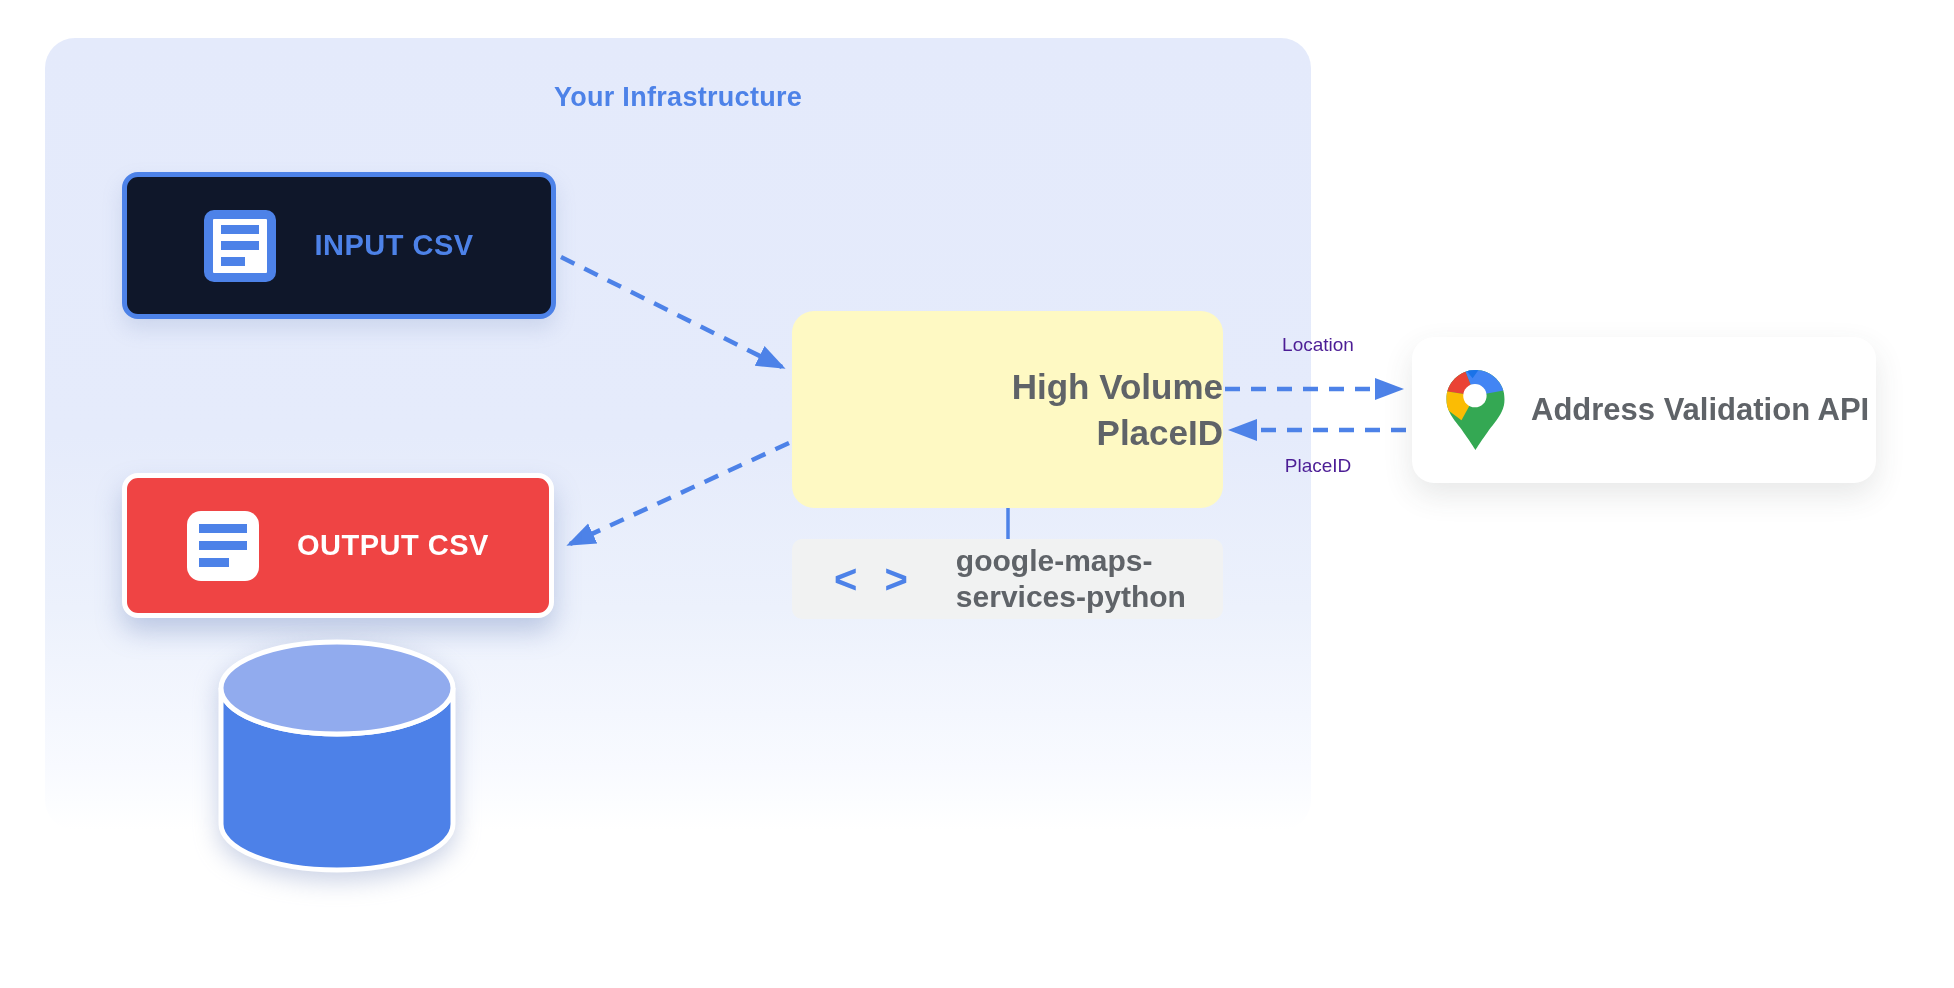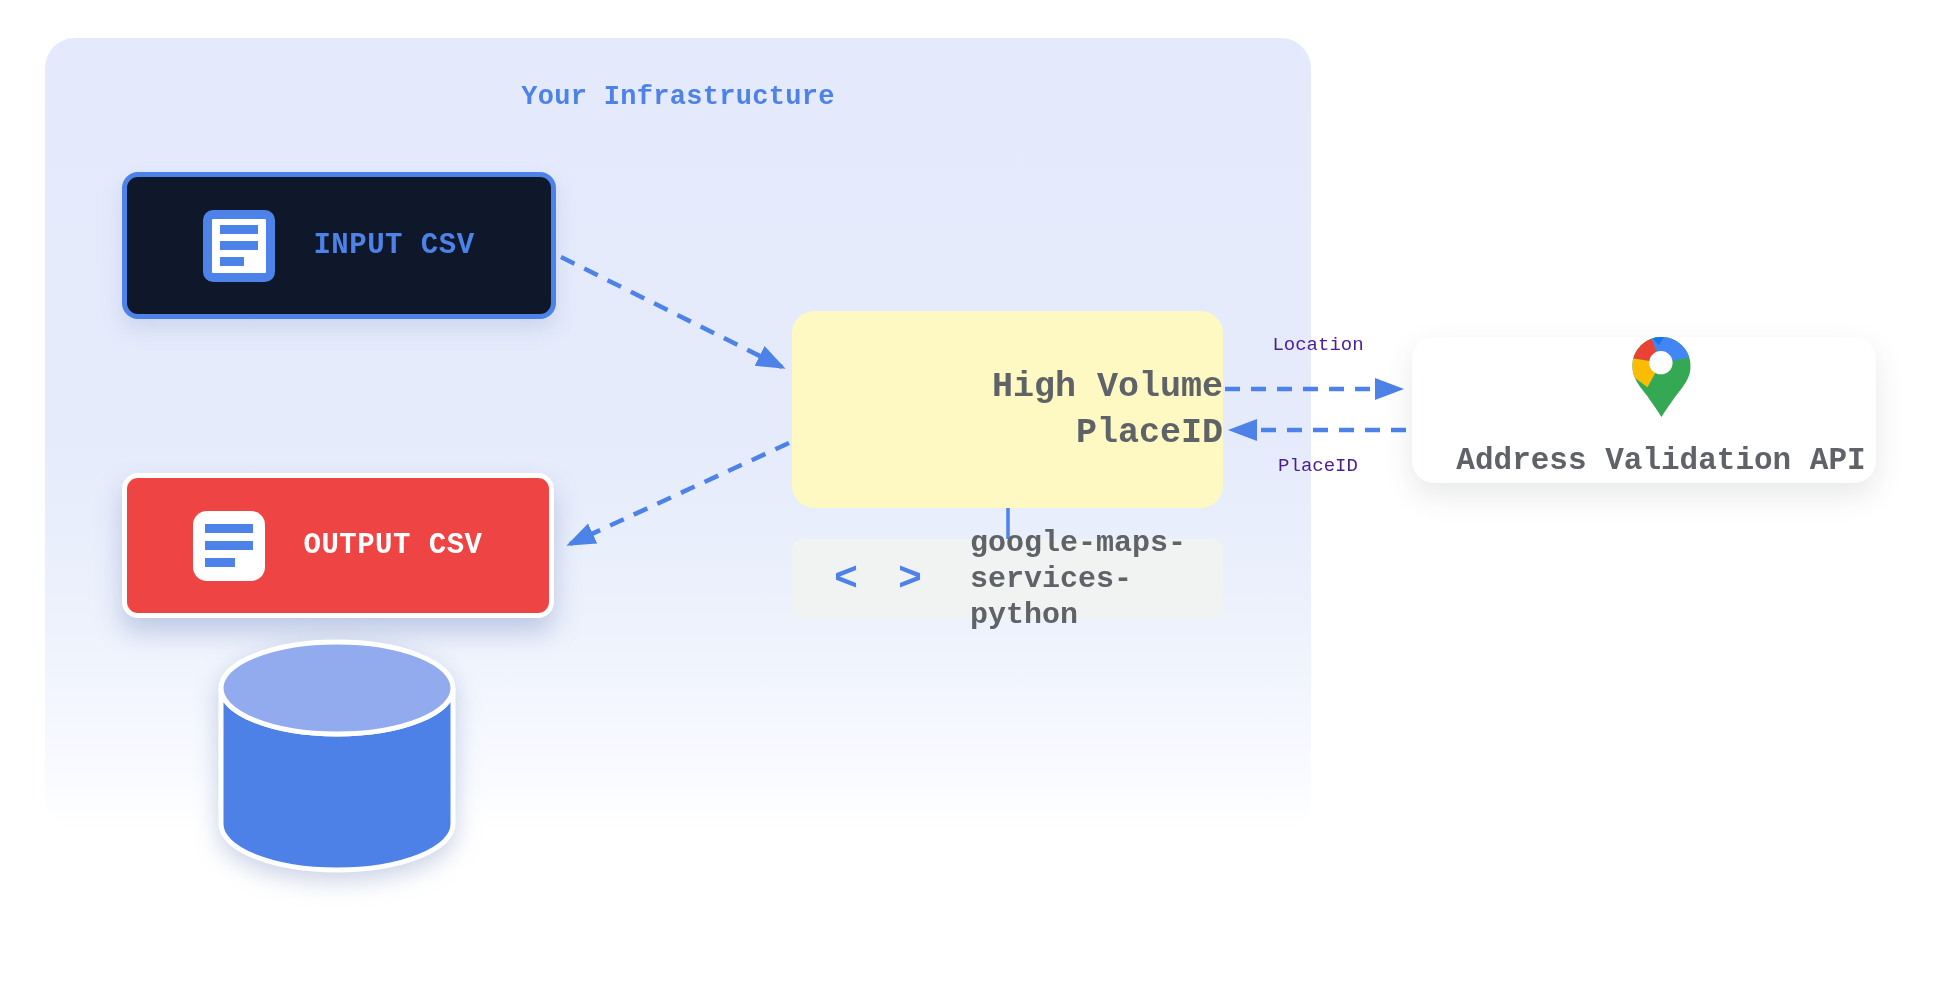--- a/index.html
+++ b/index.html
@@ -1,18 +1,18 @@
 <!DOCTYPE html>
 <html><head>
 <meta charset="utf-8">
 <style>
   * { margin:0; padding:0; box-sizing:border-box; }
   html,body { background:#ffffff; }
   body { font-family:"Liberation Sans", sans-serif; }
-  .canvas { position:relative; width:1954px; height:947px; background:#ffffff; overflow:hidden;font-family:Liberation Mono, monospace; }
+  .canvas { position:relative; width:1954px; height:947px; background:#ffffff; overflow:hidden; }
 
   .panel {
     position:absolute; left:45px; top:38px; width:1266px; height:792px;
     border-radius:30px;
     background:linear-gradient(180deg,#e4eafb 0%,#e5ebfb 50%,#ecf1fc 72%,#f8faff 92%,#ffffff 100%);
   }
   .panel-title {
     position:absolute; left:0; right:0; top:44px; text-align:center;
     font-size:27px; font-weight:700; color:#4d82e8; letter-spacing:.3px;
   }
@@ -62,21 +62,20 @@
     padding-left:42px; gap:40px;
   }
   .code-icon { font-size:40px; font-weight:800; color:#4d82e8; letter-spacing:8px; flex:none; }
   .lib-line { font-size:30px; line-height:36px; font-weight:700; color:#5f6368; }
 
   .api-box {
     left:1412px; top:337px; width:464px; height:146px;
     background:#ffffff; border-radius:22px;
     padding-left:34px; gap:26px;
     box-shadow:0 12px 30px rgba(60,64,67,.12);
-    flex-direction:column;
   }
   .api-label { font-size:31px; font-weight:700; color:#5f6368; }
   .pin-icon { flex:none; }
 
   .cylinder-svg { position:absolute; left:213px; top:636px; filter:drop-shadow(0 8px 12px rgba(120,140,190,.40)); }
   .cylinder-text {
     position:absolute; left:213px; top:738px; width:248px; text-align:center;
     font-size:23px; line-height:30px; font-weight:700; color:#ffffff;
   }
 

